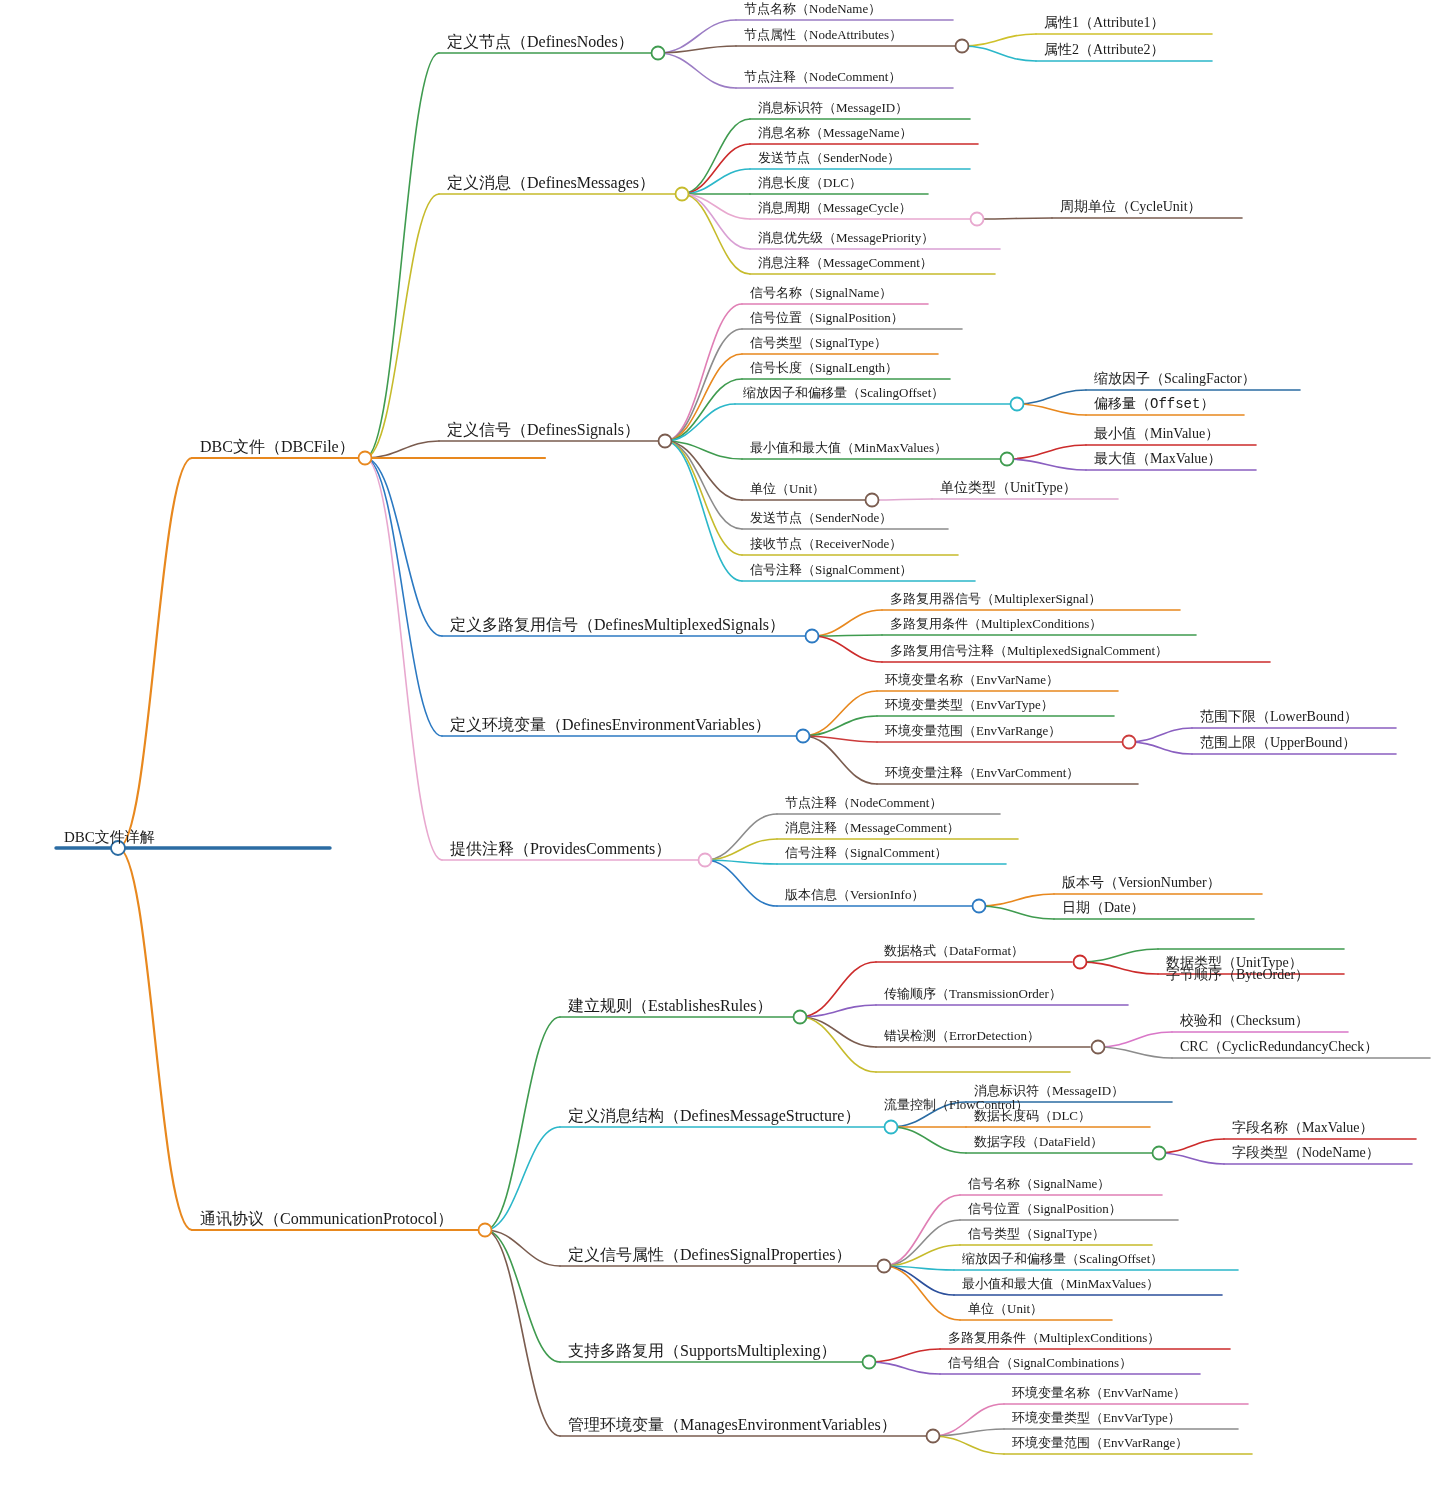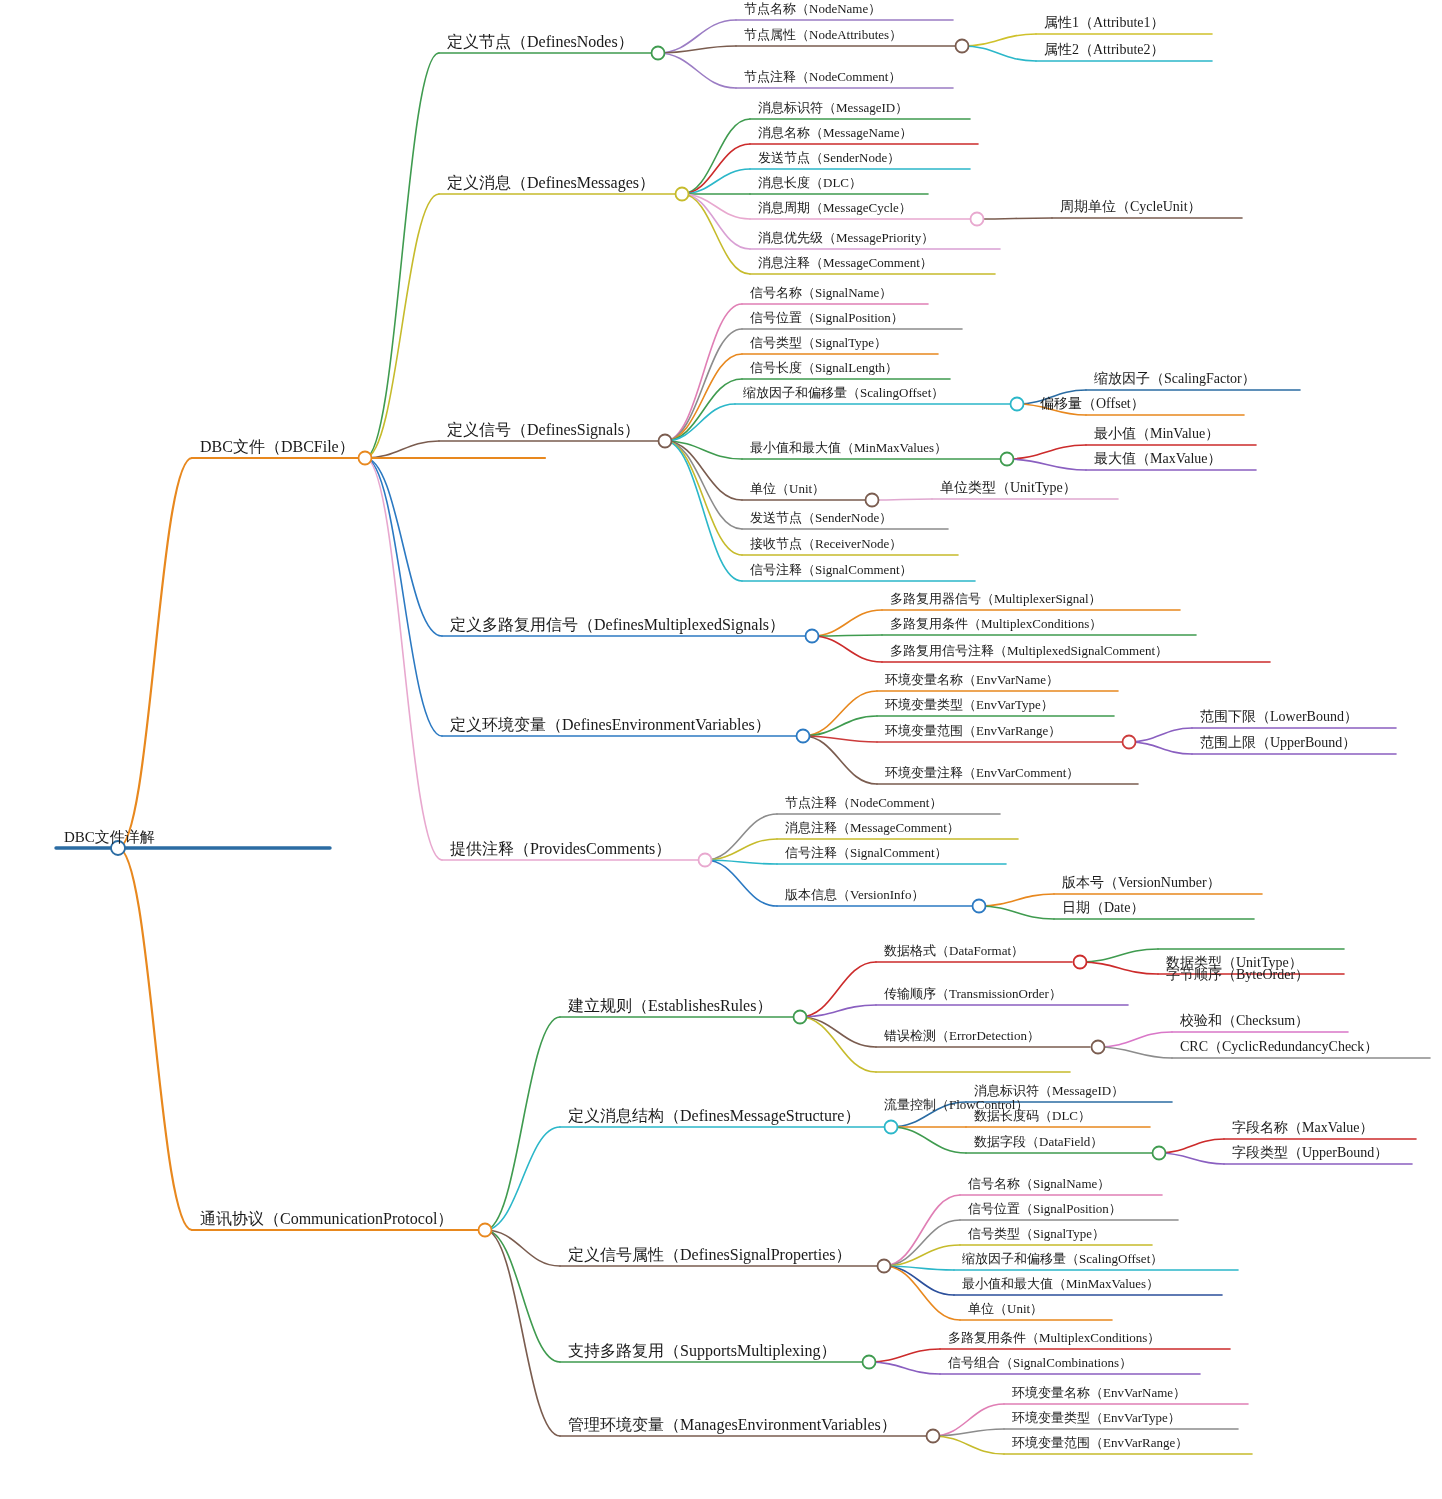--- a/index.html
+++ b/index.html
@@ -223,21 +223,21 @@
       <div class="label lvl4" style="left: 1060px; top: 200px;">周期单位（CycleUnit）</div>
       <div class="label lvl3" style="left: 758px; top: 231px;">消息优先级（MessagePriority）</div>
       <div class="label lvl3" style="left: 758px; top: 256px;">消息注释（MessageComment）</div>
       <div class="label lvl2" style="left: 447px; top: 422px;">定义信号（DefinesSignals）</div>
       <div class="label lvl3" style="left: 750px; top: 286px;">信号名称（SignalName）</div>
       <div class="label lvl3" style="left: 750px; top: 311px;">信号位置（SignalPosition）</div>
       <div class="label lvl3" style="left: 750px; top: 336px;">信号类型（SignalType）</div>
       <div class="label lvl3" style="left: 750px; top: 361px;">信号长度（SignalLength）</div>
       <div class="label lvl3" style="left: 743px; top: 386px;">缩放因子和偏移量（ScalingOffset）</div>
       <div class="label lvl4" style="left: 1094px; top: 372px;">缩放因子（ScalingFactor）</div>
-      <div class="label lvl4" style="left: 1040px; top: 397px;">偏移量（Offset）</div>
+      <div class="label lvl4" style="left: 1094px; top: 397px; font-family: Liberation Mono, monospace;">偏移量（Offset）</div>
       <div class="label lvl3" style="left: 750px; top: 441px;">最小值和最大值（MinMaxValues）</div>
       <div class="label lvl4" style="left: 1094px; top: 427px;">最小值（MinValue）</div>
       <div class="label lvl4" style="left: 1094px; top: 452px;">最大值（MaxValue）</div>
       <div class="label lvl3" style="left: 750px; top: 482px;">单位（Unit）</div>
       <div class="label lvl4" style="left: 940px; top: 481px;">单位类型（UnitType）</div>
       <div class="label lvl3" style="left: 750px; top: 511px;">发送节点（SenderNode）</div>
       <div class="label lvl3" style="left: 750px; top: 537px;">接收节点（ReceiverNode）</div>
       <div class="label lvl3" style="left: 750px; top: 563px;">信号注释（SignalComment）</div>
       <div class="label lvl2" style="left: 450px; top: 617px;">定义多路复用信号（DefinesMultiplexedSignals）</div>
       <div class="label lvl3" style="left: 890px; top: 592px;">多路复用器信号（MultiplexerSignal）</div>
@@ -264,21 +264,21 @@
       <div class="label lvl3" style="left: 884px; top: 987px;">传输顺序（TransmissionOrder）</div>
       <div class="label lvl3" style="left: 884px; top: 1029px;">错误检测（ErrorDetection）</div>
       <div class="label lvl4" style="left: 1180px; top: 1014px;">校验和（Checksum）</div>
       <div class="label lvl4" style="left: 1180px; top: 1040px;">CRC（CyclicRedundancyCheck）</div>
       <div class="label lvl3" style="left: 884px; top: 1098px;">流量控制（FlowControl）</div>
       <div class="label lvl2" style="left: 568px; top: 1108px;">定义消息结构（DefinesMessageStructure）</div>
       <div class="label lvl3" style="left: 974px; top: 1084px;">消息标识符（MessageID）</div>
       <div class="label lvl3" style="left: 974px; top: 1109px;">数据长度码（DLC）</div>
       <div class="label lvl3" style="left: 974px; top: 1135px;">数据字段（DataField）</div>
       <div class="label lvl4" style="left: 1232px; top: 1121px;">字段名称（MaxValue）</div>
-      <div class="label lvl4" style="left: 1232px; top: 1146px;">字段类型（UpperBound）</div>
+      <div class="label lvl4" style="left: 1232px; top: 1146px;">字段类型（NodeName）</div>
       <div class="label lvl2" style="left: 568px; top: 1247px;">定义信号属性（DefinesSignalProperties）</div>
       <div class="label lvl3" style="left: 968px; top: 1177px;">信号名称（SignalName）</div>
       <div class="label lvl3" style="left: 968px; top: 1202px;">信号位置（SignalPosition）</div>
       <div class="label lvl3" style="left: 968px; top: 1227px;">信号类型（SignalType）</div>
       <div class="label lvl3" style="left: 962px; top: 1252px;">缩放因子和偏移量（ScalingOffset）</div>
       <div class="label lvl3" style="left: 962px; top: 1277px;">最小值和最大值（MinMaxValues）</div>
       <div class="label lvl3" style="left: 968px; top: 1302px;">单位（Unit）</div>
       <div class="label lvl2" style="left: 568px; top: 1343px;">支持多路复用（SupportsMultiplexing）</div>
       <div class="label lvl3" style="left: 948px; top: 1331px;">多路复用条件（MultiplexConditions）</div>
       <div class="label lvl3" style="left: 948px; top: 1356px;">信号组合（SignalCombinations）</div>

